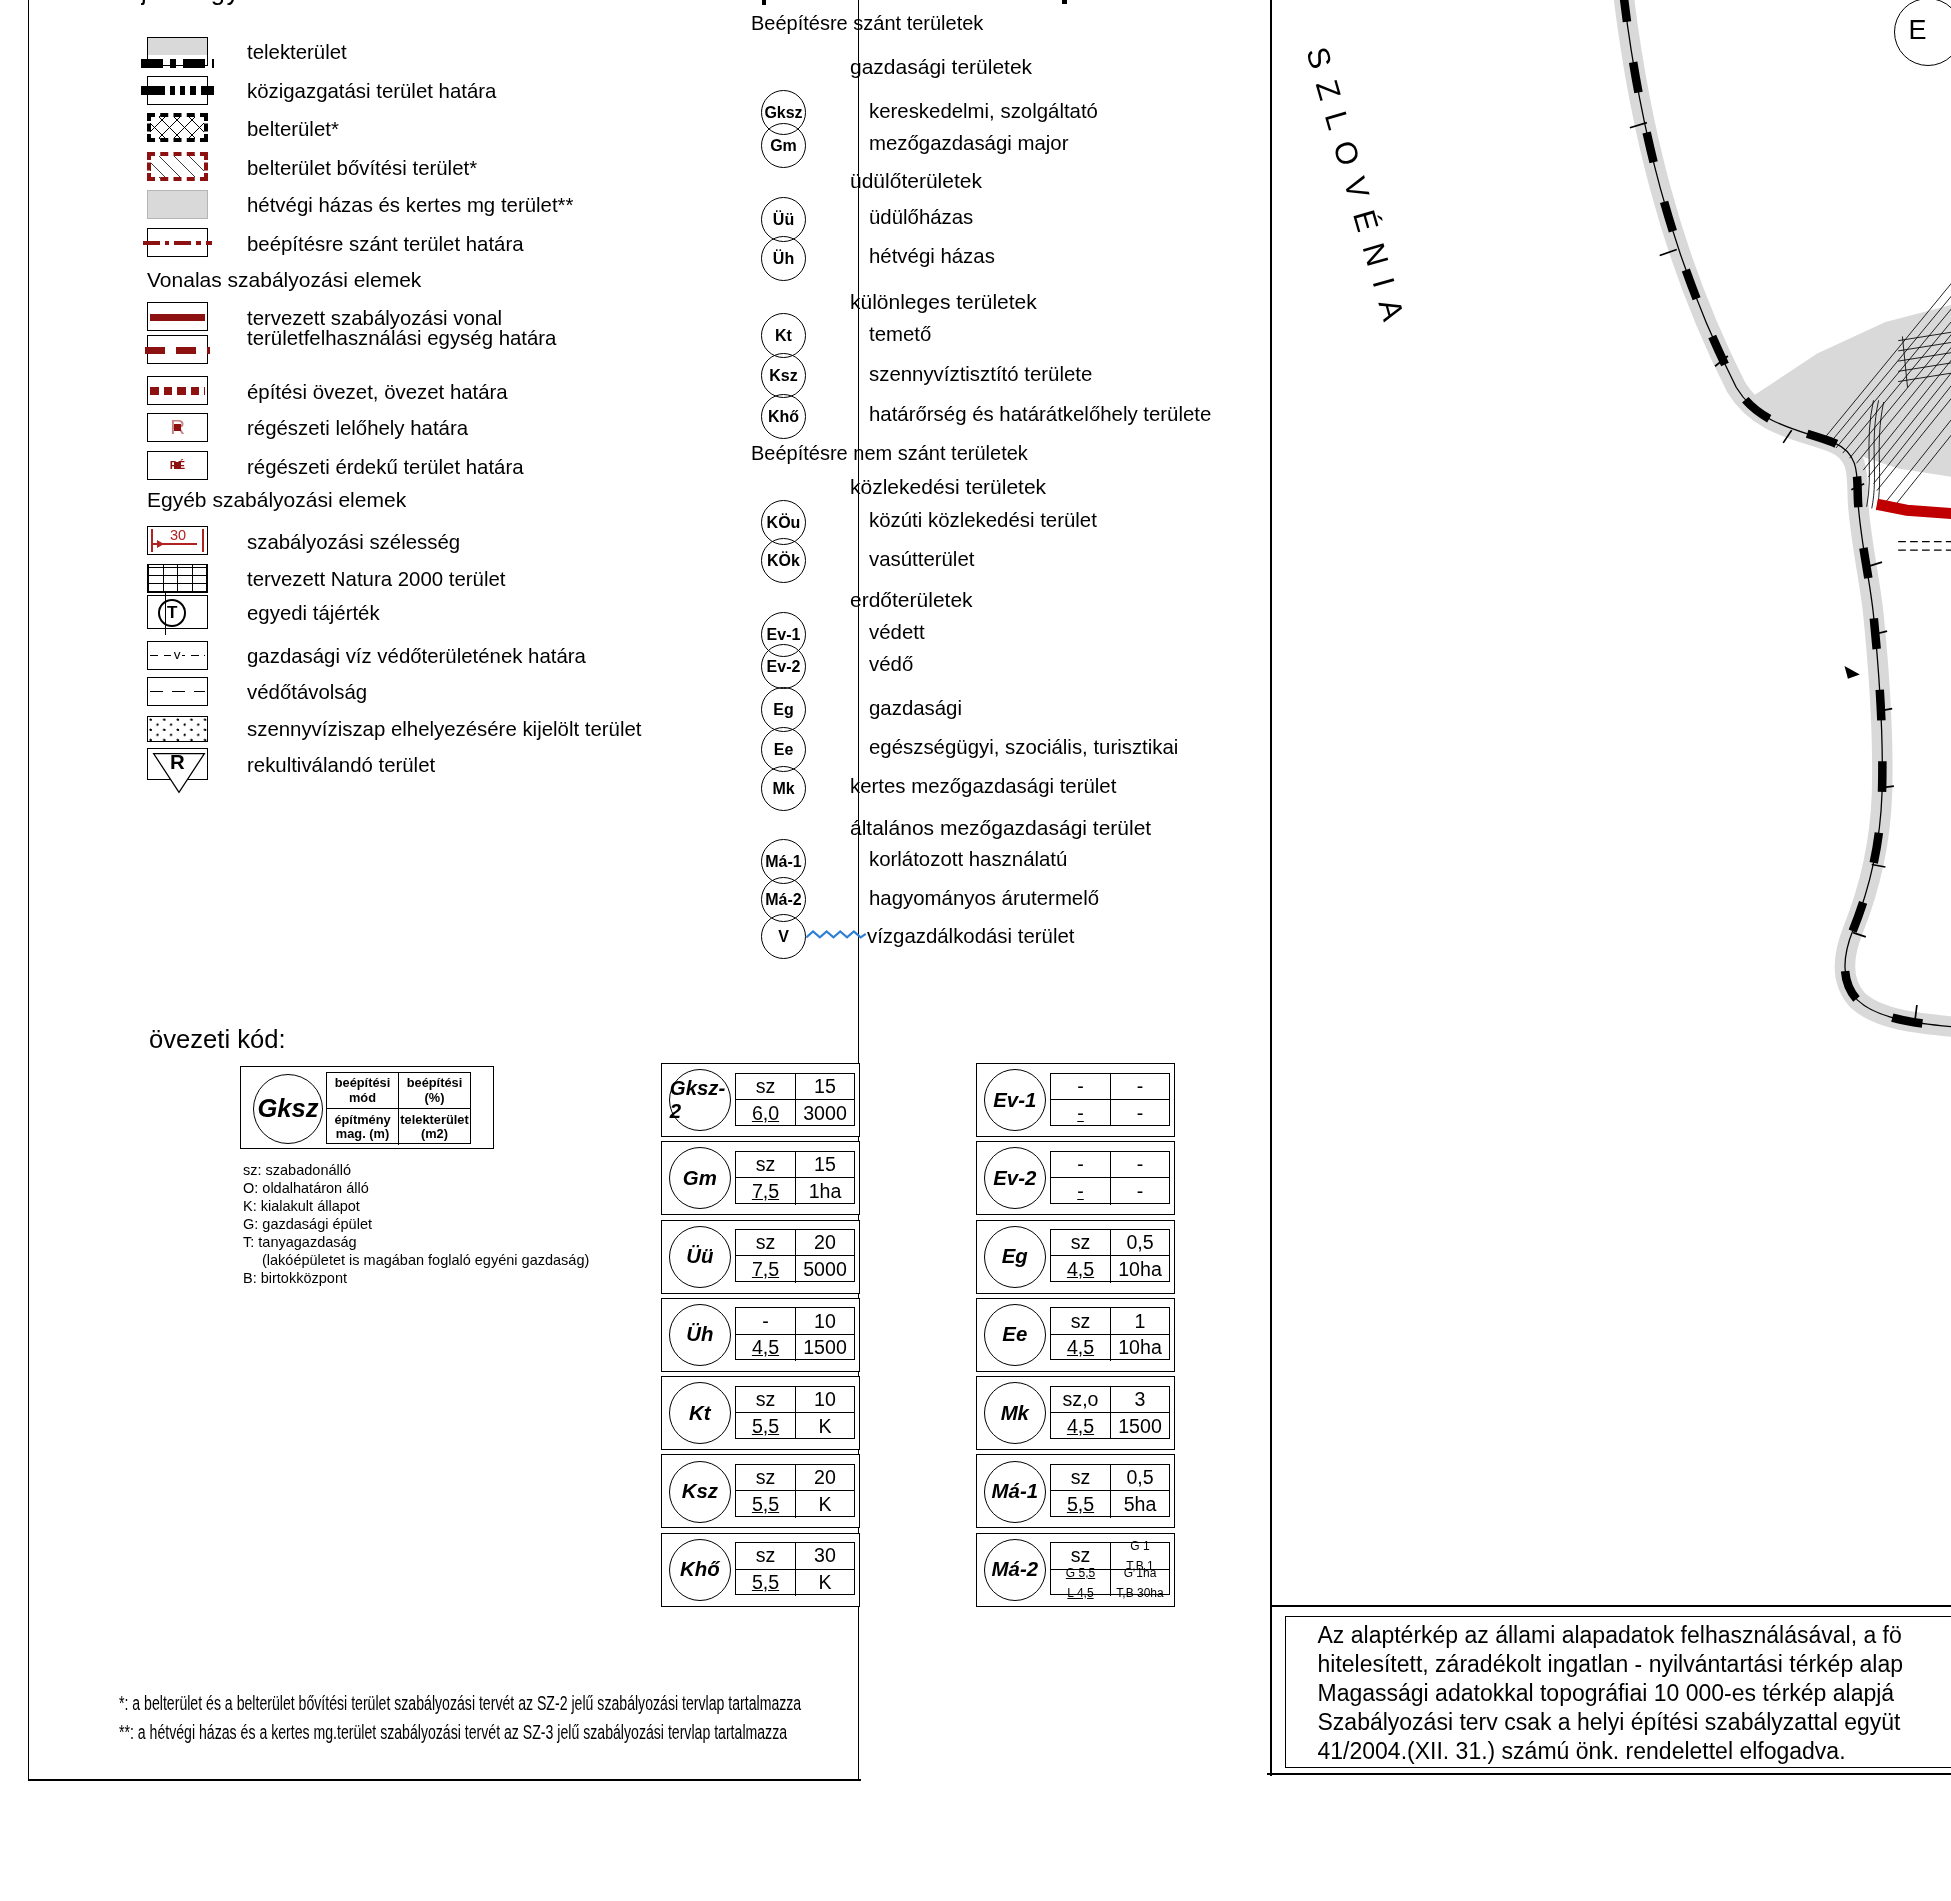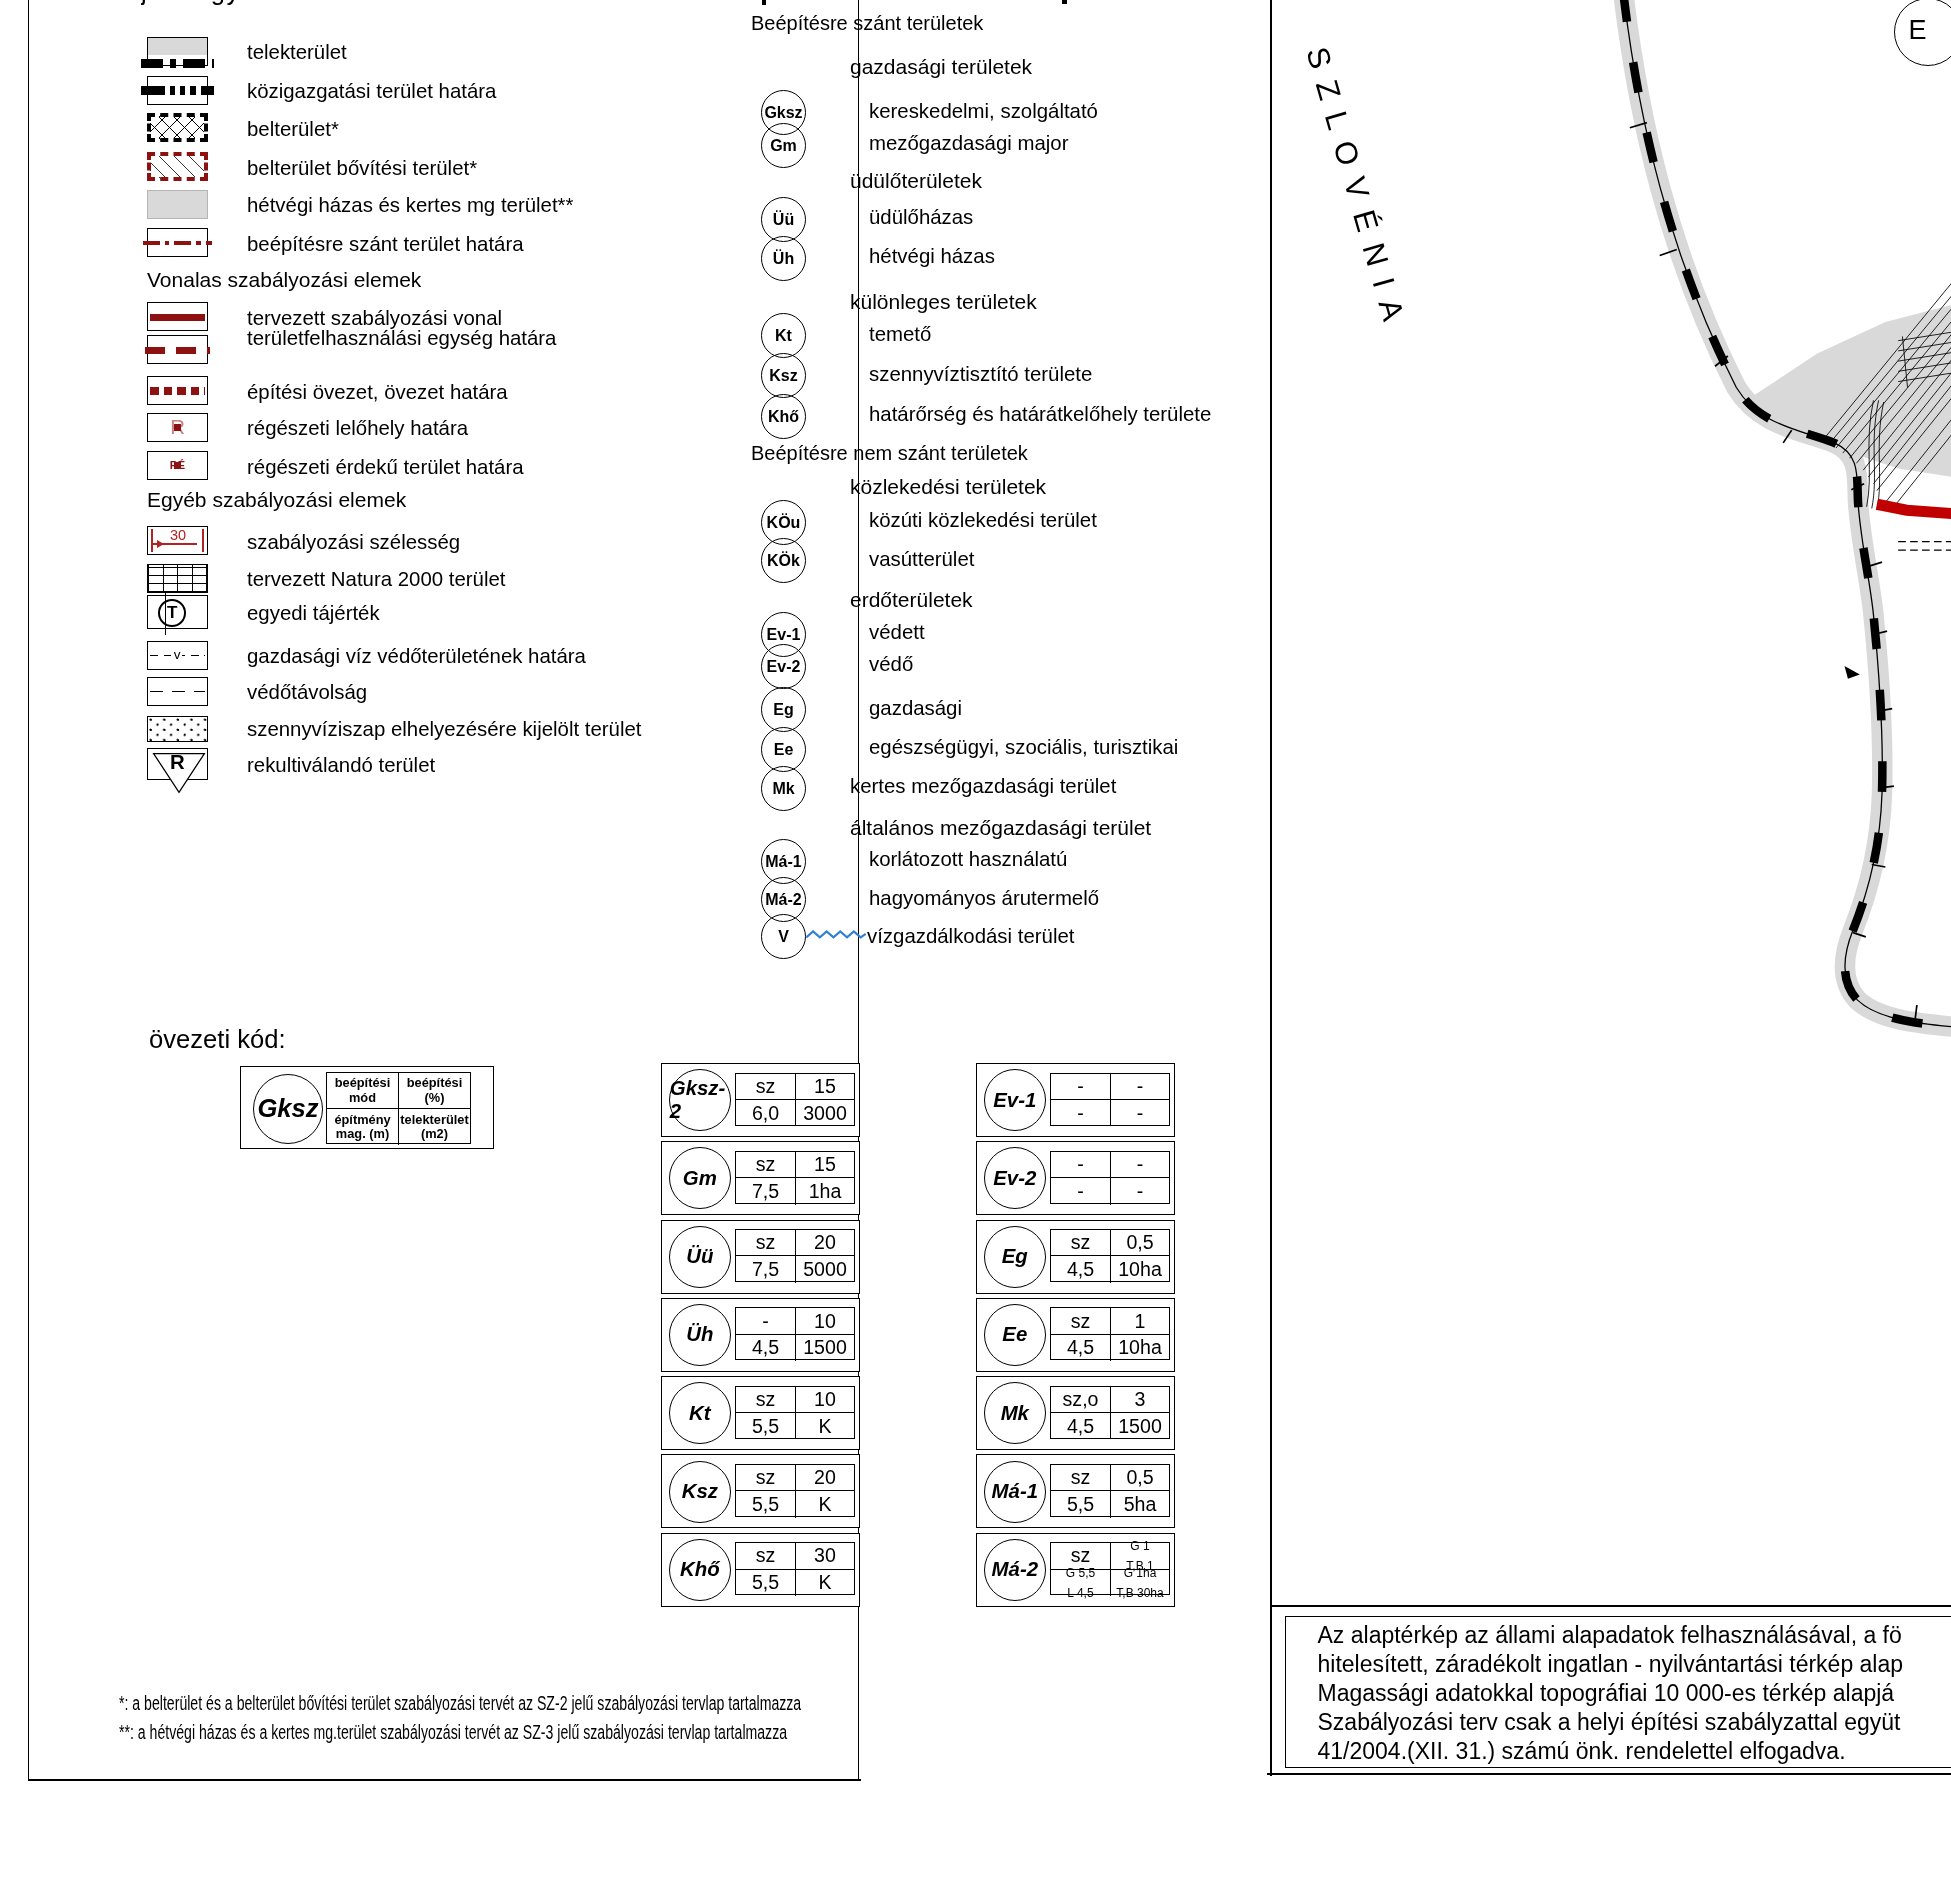--- a/index.html
+++ b/index.html
@@ -83,21 +83,21 @@
   
   .ovcol{position:absolute;}
   .ovbox{position:relative;width:199px;height:74px;border:1.7px solid #000;margin-bottom:4.3px;box-sizing:border-box;background:#fff;}
   .ovcircle{position:absolute;left:6.8px;top:5.1px;width:60px;height:60px;border:0.9px solid #000;border-radius:50%;
      display:flex;align-items:center;justify-content:center;font-style:italic;font-weight:bold;font-size:20.4px;}
   .ovgrid{position:absolute;left:73px;top:8.5px;width:120px;height:53px;border:1.3px solid #000;
      display:grid;grid-template-columns:60px 1fr;grid-template-rows:26.4px 26.4px;box-sizing:border-box;}
   .ovcell{display:flex;align-items:center;justify-content:center;font-size:19.6px;box-sizing:border-box;text-align:center;}
   .ovcell:nth-child(1){border-right:1.3px solid #000;border-bottom:1.3px solid #000;}
   .ovcell:nth-child(2){border-bottom:1.3px solid #000;}
-  .ovcell:nth-child(3){border-right:1.3px solid #000;}
+  .ovcell:nth-child(3){border-right:1.3px solid #000;text-decoration:underline;}
   .ovcell.multiline{font-size:12px;line-height:20px;white-space:pre-line;}
   
   .footnote{position:absolute;left:119px;font-size:19.6px;white-space:nowrap;transform:scaleX(.72);transform-origin:0 0;}
   
   .map-vline{position:absolute;left:1270px;top:0;width:1.7px;height:1776px;background:#000;}
   .map-topline{position:absolute;left:1272px;top:1605px;width:680px;height:1.7px;background:#000;}
   .map-botline{position:absolute;left:1267px;top:1773px;width:684px;height:1.7px;background:#000;}
   .panel-botline{position:absolute;left:28px;top:1779px;width:833px;height:1.7px;background:#000;}
   .country{position:absolute;left:1333px;top:43px;font-size:31px;letter-spacing:13.6px;white-space:nowrap;
      transform:rotate(74deg);transform-origin:0 0;}
@@ -314,20 +314,30 @@
       <div class="ex-cell">beépítési
 mód</div>
       <div class="ex-cell">beépítési
 (%)</div>
       <div class="ex-cell">építmény
 mag. (m)</div>
       <div class="ex-cell">telekterület
 (m2)</div>
     </div>
   </div>
+  <div class="kod-notes">
+
+  <div class="note-line">sz: szabadonálló</div>
+      <div class="note-line">O: oldalhatáron álló</div>
+      <div class="note-line">K: kialakult állapot</div>
+      <div class="note-line">G: gazdasági épület</div>
+      <div class="note-line">T: tanyagazdaság</div>
+      <div class="note-line">(lakóépületet is magában foglaló egyéni gazdaság)</div>
+      <div class="note-line">B: birtokközpont</div>
+    </div>
 
   <div class="ovcol" style="left:661px;top:1063px">
 
       <div class="ovbox">
         <div class="ovcircle">
           <span>Gksz-2</span>
         </div>
         <div class="ovgrid">
           <div class="ovcell">sz</div>
           <div class="ovcell">15</div>

